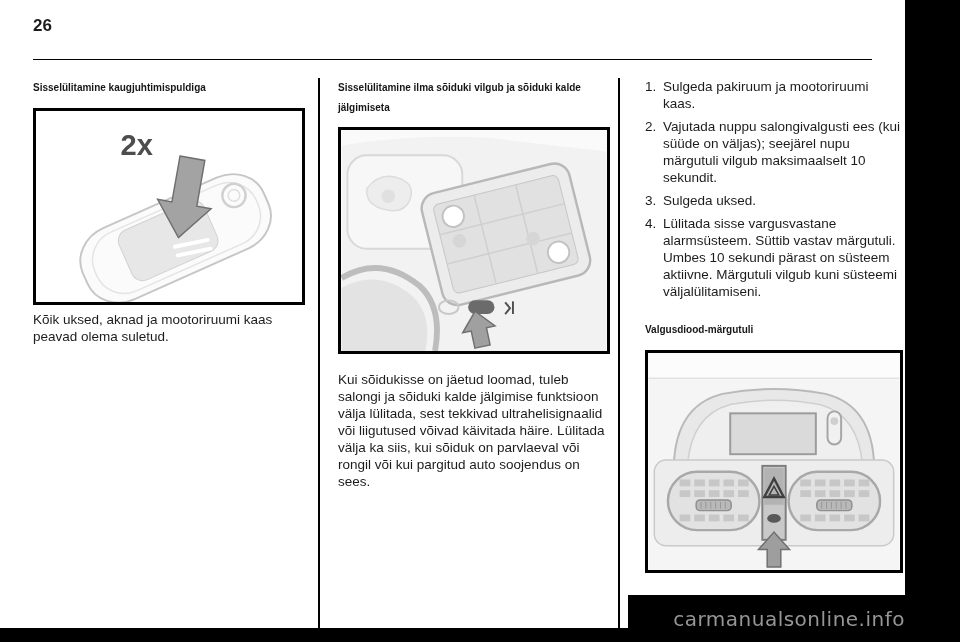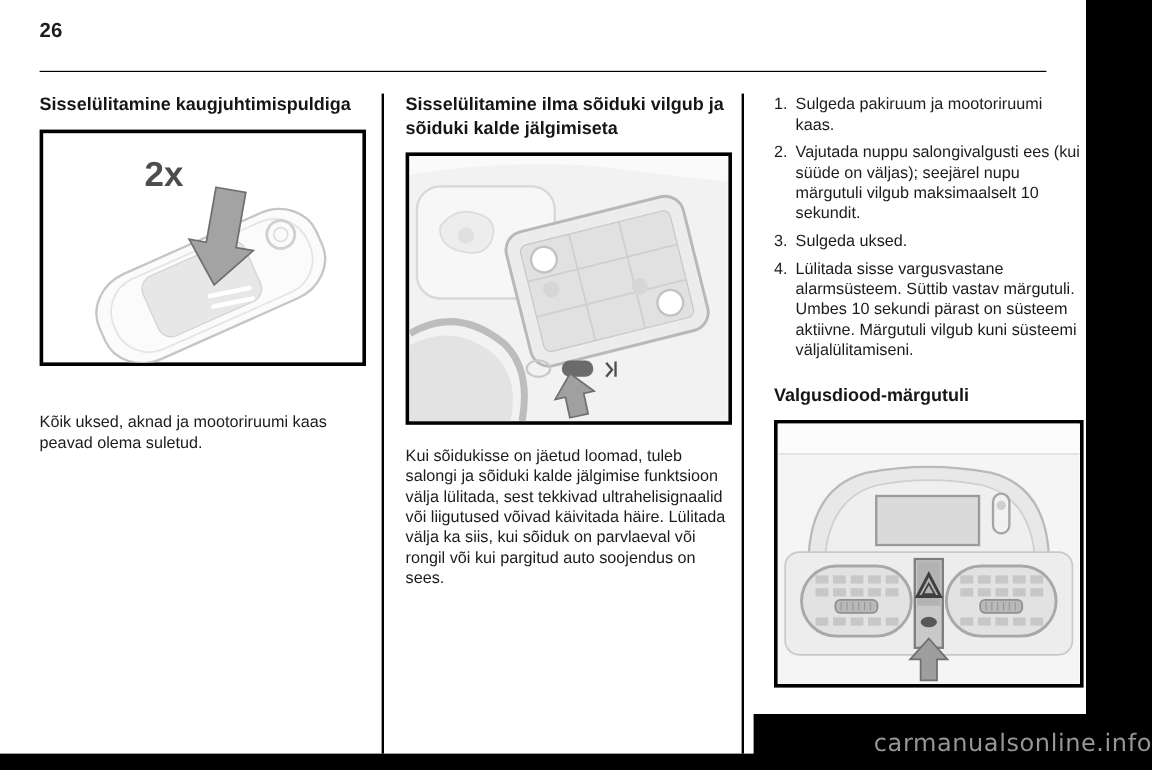--- a/index.html
+++ b/index.html
@@ -15,44 +15,44 @@
   .page-number{position:absolute;left:33px;top:16px;font-size:17px;font-weight:bold;}
   .chapter-title{position:absolute;left:114px;top:16px;font-size:17px;font-weight:bold;}
   .header-rule{position:absolute;left:33px;top:59px;width:839px;height:1px;background:#000;}
   .col{position:absolute;top:78px;height:550px;}
   .col1{left:33px;width:272px;}
   .col2{left:338px;width:272px;}
   .col3{left:645px;width:258px;}
   .col-divider{position:absolute;top:78px;width:2px;height:550px;background:#000;}
   .divider-1{left:318px;}
   .divider-2{left:618px;}
-  h2{font-size:15px;line-height:20px;font-weight:bold;margin:0 0 0 0;color:#161616;}
+  h2{font-size:10px;line-height:20px;font-weight:bold;margin:0 0 0 0;color:#161616;}
   figure{margin:0;background:#fff;border:3px solid #000000;box-sizing:border-box;}
   .fig1{width:272px;height:197px;margin-top:10px;}
   .fig2{width:272px;height:227px;margin-top:9px;}
   .fig3{width:258px;height:223px;margin-top:10px;}
   figure svg{display:block;width:100%;height:100%;}
   p{font-size:13.5px;line-height:17px;margin:0 0 7px 0;color:#1c1c1c;}
-  .col1 p:first-of-type{margin-top:38px;}
+  .col1 p:first-of-type{margin-top:6px;}
   .col2 p:first-of-type{margin-top:17px;}
   ol.steps{list-style:none;margin:0;padding:0;}
   ol.steps li{display:flex;font-size:13.5px;line-height:17px;margin:0 0 6px 0;}
   ol.steps .num{width:18px;flex:0 0 18px;}
   ol.steps .step-text{flex:1;}
   .col3 h2{margin-top:20px;}
   .btn-glyph{
     display:inline-block;width:15px;height:8px;border:1.5px solid #2b2b2b;border-radius:4px;
     vertical-align:middle;position:relative;margin:0 1px;
   }
   .btn-glyph::after{
     content:"";position:absolute;left:4px;top:2px;width:6px;height:3px;background:#2b2b2b;border-radius:1px;
   }
   .corner-black{
     position:absolute;left:628px;top:595px;width:332px;height:47px;background:#000;
-    display:flex;align-items:center;justify-content:flex-end;box-sizing:border-box;
+    display:flex;align-items:center;justify-content:flex-end;padding-right:55px;box-sizing:border-box;
   }
   .watermark{font-size:20px;color:#969696;letter-spacing:0.5px;font-family:"DejaVu Sans",sans-serif;}
 </style>
 </head>
 <body>
 
 <div class="page">
 
   <span class="page-number">26</span>
   <div class="header-rule"></div>

